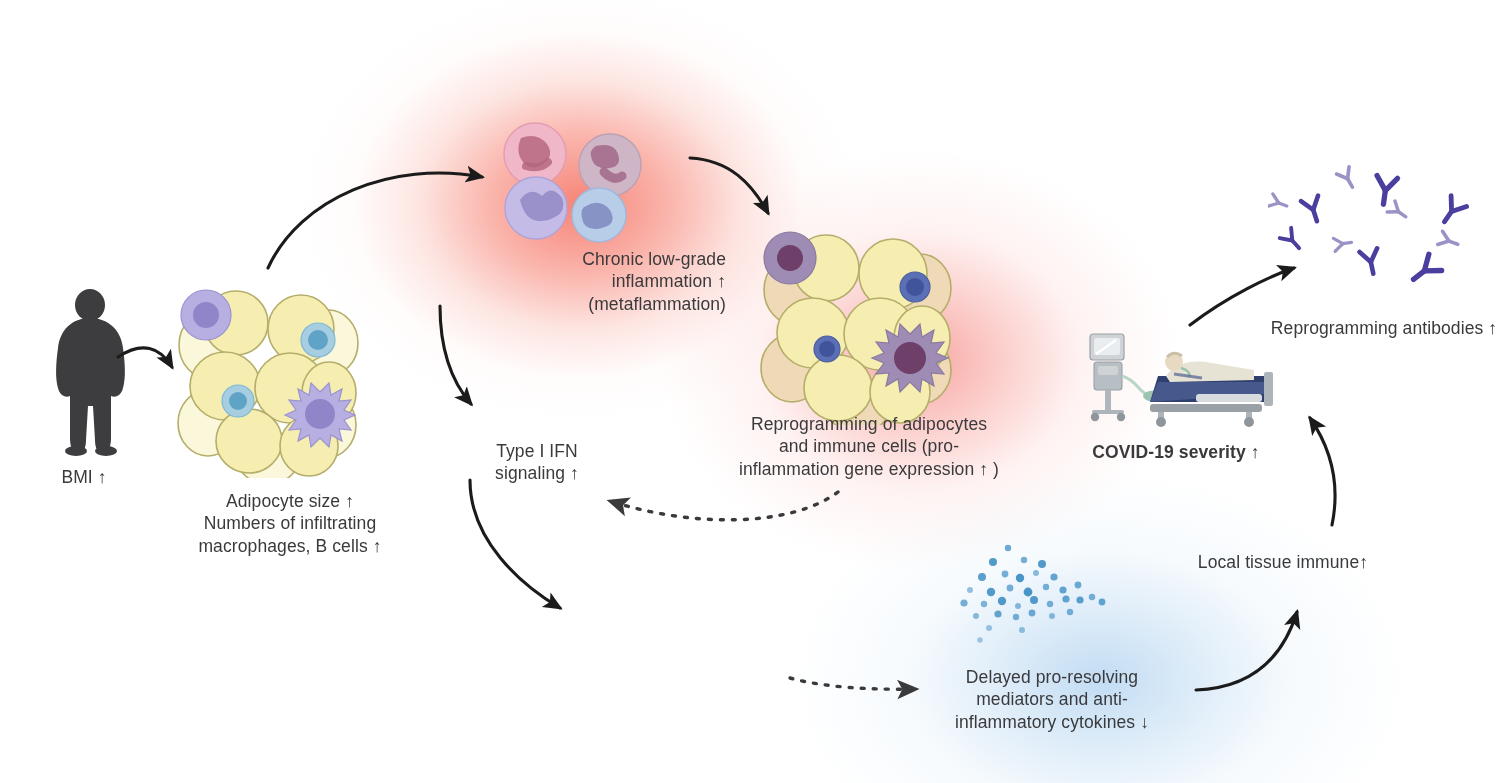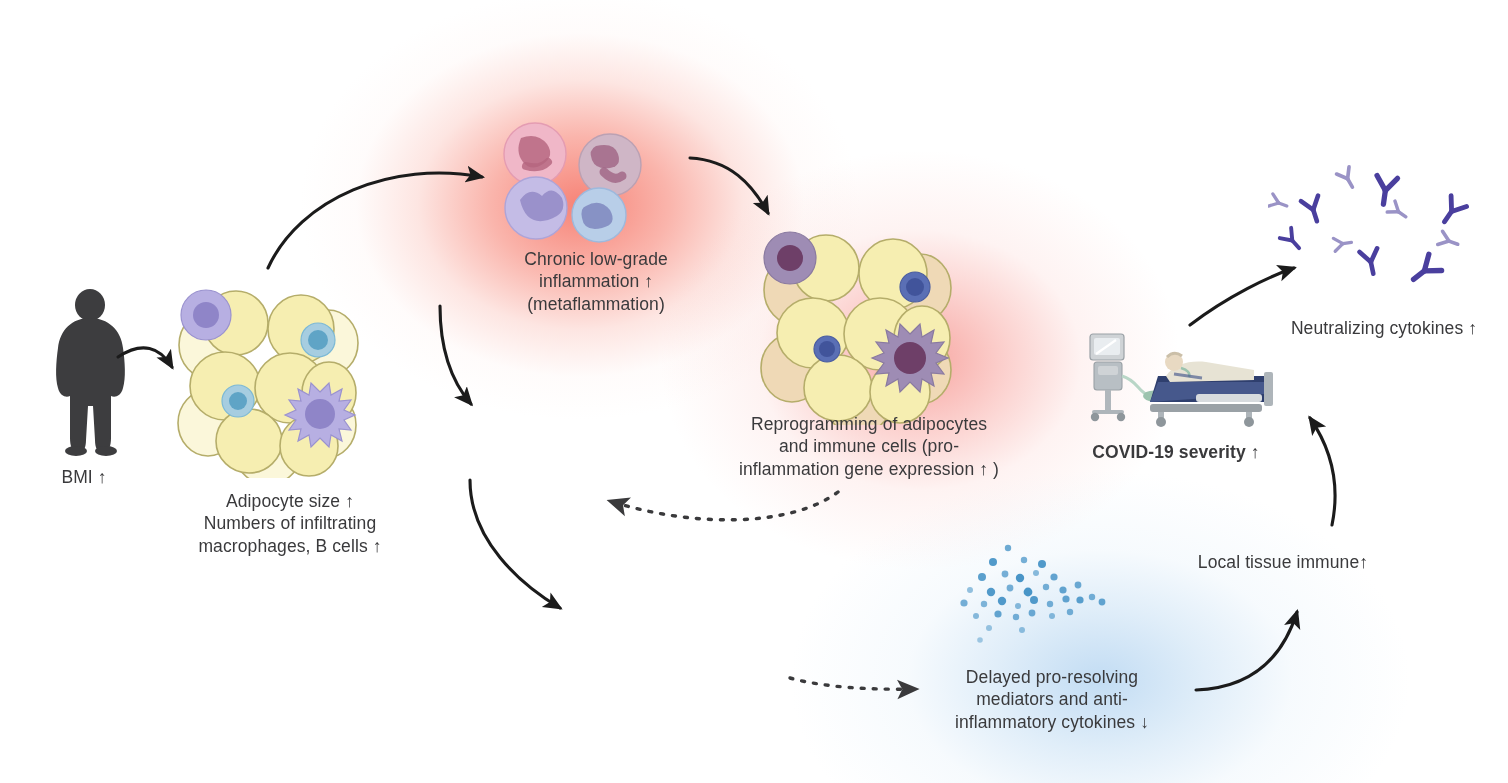--- a/index.html
+++ b/index.html
@@ -256,33 +256,35 @@
       <path d="M790 678 C826 688 876 690 916 689" marker-end="url(#ahd)"></path>
     </g>
   </svg>
 
   <div class="lbl lbl-1line" style="left:84px;top:466px;transform:translate(-50%,0);">BMI ↑</div>
 
   <div class="lbl" style="left:290px;top:490px;transform:translate(-50%,0);width:280px;">Adipocyte size ↑
 Numbers of infiltrating
 macrophages, B cells ↑</div>
 
-  <div class="lbl" style="left:596px;top:248px;transform:translate(-50%,0);width:260px;">Chronic low-grade
+  <div class="lbl" style="left:596px;top:248px;transform:translate(-50%,0);width:260px;text-align:right;">Chronic low-grade
 inflammation ↑
 (metaflammation)</div>
 
   <div class="lbl" style="left:869px;top:413px;transform:translate(-50%,0);width:340px;">Reprogramming of adipocytes
 and immune cells (pro-
 inflammation gene expression ↑ )</div>
 
+  <div class="lbl" style="left:537px;top:440px;transform:translate(-50%,0);width:180px;">Type I IFN
+signaling ↑</div>
 
 
   <div class="lbl" style="left:1052px;top:666px;transform:translate(-50%,0);width:280px;text-align:center;">Delayed pro-resolving
 mediators and anti-
 inflammatory cytokines ↓</div>
 
   <div class="lbl lbl-1line" style="left:1283px;top:551px;transform:translate(-50%,0);">Local tissue immune↑</div>
 
   <div class="lbl lbl-1line" style="left:1176px;top:441px;transform:translate(-50%,0);font-weight:bold;">COVID-19 severity ↑</div>
 
-  <div class="lbl lbl-1line" style="left:1384px;top:317px;transform:translate(-50%,0);">Neutralizing cytokines ↑</div>
+  <div class="lbl lbl-1line" style="left:1384px;top:317px;transform:translate(-50%,0);">Reprogramming antibodies ↑</div>
 
 </div>
 
 </body></html>

